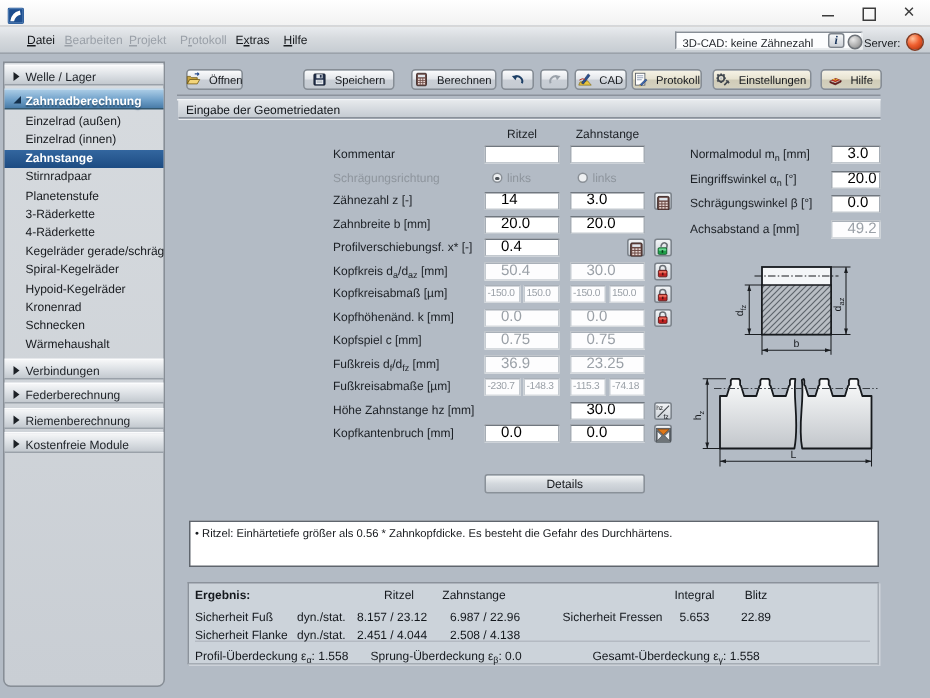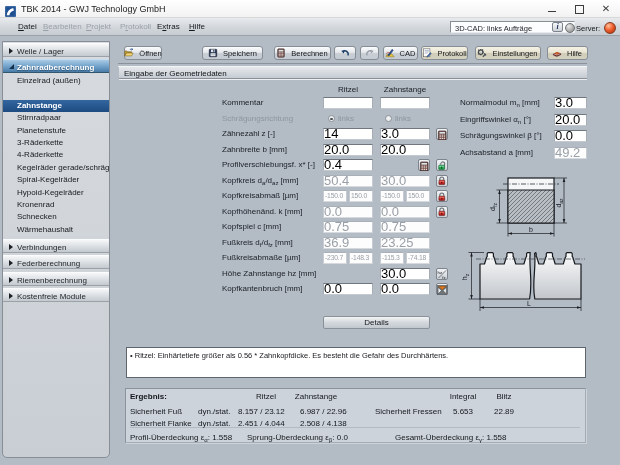--- a/index.html
+++ b/index.html
@@ -47,21 +47,21 @@
   .tbtn.disabled{color:#9aa0a8;}
   .tbtn svg{flex:0 0 auto;}
   #groove{left:5px;top:27px;width:469px;height:2px;border-top:1px solid #8b929c;border-bottom:1px solid #edeff2;}
   #sectionbar{left:6px;top:29.5px;width:468px;height:13px;background:linear-gradient(#e6e9ec,#c5cbd2);border-top:1px solid #f3f5f7;border-bottom:1px solid #899099;box-shadow:0 1px 0 #edeff2;box-sizing:border-box;}
   #sectionbar span{position:absolute;left:5px;top:2px;font-size:8px;color:#101418;}
   
   .flabel{position:absolute;font-size:8px;color:#1b1f24;white-space:nowrap;line-height:12px;}
   .flabel.disabled{color:#8e959d;}
   .flabel sub{font-size:6px;vertical-align:-2px;line-height:0;}
   .colhead{position:absolute;font-size:8px;color:#1b1f24;text-align:center;width:60px;}
-  .inp{position:absolute;height:12px;background:#ffffff;border:1px solid;border-color:#70777f #a6adb5 #c3c9cf #a6adb5;box-sizing:border-box;font-size:13px;color:#000;line-height:10px;padding-left:0;overflow:hidden;white-space:nowrap;}
+  .inp{position:absolute;height:12px;background:#ffffff;border:1px solid;border-color:#70777f #a6adb5 #c3c9cf #a6adb5;box-sizing:border-box;font-size:10px;color:#000;line-height:10px;padding-left:10px;overflow:hidden;white-space:nowrap;}
   .inp.split{font-size:6.8px;padding-left:1px;letter-spacing:-0.2px;}
   .inp.disabled{border-color:#a9b0b8 #c5cbd1 #d6dade #c5cbd1;color:#9aa0a7;background:#fdfdfe;}
   .radio{position:absolute;width:7px;height:7px;border-radius:50%;background:#eef0f2;border:1px solid #8a9097;box-sizing:border-box;}
   .radio .dot{position:absolute;left:1.5px;top:1.5px;width:2.5px;height:2.5px;border-radius:50%;background:#4a5056;}
   .rlabel{position:absolute;font-size:8px;color:#8e959d;line-height:12px;}
   .ibtn{position:absolute;width:12px;height:12px;background:linear-gradient(#f2f4f6,#ccd1d7);border:1px solid #7d848c;border-radius:2px;box-sizing:border-box;padding:0;}
   .ibtn svg{position:absolute;left:0.5px;top:0.5px;}
   #details-btn{left:210px;top:279.5px;width:107px;height:13px;background:linear-gradient(#f3f5f6,#d3d8dd 50%,#c2c8cf);border:1px solid #8a9199;border-radius:2px;box-sizing:border-box;text-align:center;font-size:8px;color:#15181c;line-height:11px;}
   
   #warnbox{left:12.5px;top:311px;width:460.5px;height:31px;background:#ffffff;border:1px solid #5f656d;box-sizing:border-box;}
@@ -79,53 +79,53 @@
 <body>
 
 <div id="app">
 
   <div id="titlebar" class="abs">
     <span id="app-icon" class="abs" style="left:5px;top:3px;"><svg width="11" height="11" viewBox="0 0 12 12">
           <rect x="0" y="0" width="12" height="12" rx="1.5" fill="#1d4e8f"></rect>
           <rect x="0.8" y="0.8" width="10.4" height="10.4" rx="1" fill="none" stroke="#4d7ab0" stroke-width="0.8"></rect>
           <path d="M2,10 Q2.5,4 9,2.2 L9.6,5.2 Q5.5,6 4.8,10 Z" fill="#ffffff"></path>
         </svg></span>
-    <span id="title-text" class="abs">TBK 2014 - GWJ Technology GmbH</span>
     <div id="btn-min" class="winbtn abs"><i></i></div>
     <div id="btn-max" class="winbtn abs"><i></i></div>
     <div id="btn-close" class="winbtn abs">✕</div>
   </div>
 
   <div id="menubar" class="abs">
     <div id="menu-items">
         <div class="menu-item abs" style="left: 4px;"><u>D</u>atei</div>
         <div class="menu-item abs disabled" style="left: 29px;"><u>B</u>earbeiten</div>
         <div class="menu-item abs disabled" style="left: 72px;"><u>P</u>rojekt</div>
         <div class="menu-item abs disabled" style="left: 106px;">P<u>r</u>otokoll</div>
         <div class="menu-item abs" style="left: 143px;">E<u>x</u>tras</div>
         <div class="menu-item abs" style="left: 175px;"><u>H</u>ilfe</div>
       </div>
     <div id="cad-status-box" class="abs"></div>
-    <span id="cad-status-text" class="abs">3D-CAD: links Aufträge</span>
+    <span id="cad-status-text" class="abs">3D-CAD: keine Zähnezahl</span>
     <div id="info-btn" class="abs">i</div>
     <div id="cad-dot" class="abs"></div>
     <span id="server-label" class="abs">Server:</span>
     <div id="server-dot" class="abs"></div>
   </div>
 
   <div id="sidebar" class="abs">
       <div class="sb-header" style="top: 1px;">
         <span class="tri"></span>
         <span class="lbl">Welle / Lager</span>
       </div>
       <div class="sb-header active" style="top: 16.5px;">
         <span class="tri"></span>
         <span class="lbl">Zahnradberechnung</span>
       </div>
       <div class="sb-item" style="top: 33px; height: 12.4px;">Einzelrad (außen)</div>
+      <div class="sb-item" style="top: 45.4px; height: 12.4px;">Einzelrad (innen)</div>
       <div class="sb-item selected" style="top: 57.8px; height: 12.4px;">Zahnstange</div>
       <div class="sb-item" style="top: 70.2px; height: 12.4px;">Stirnradpaar</div>
       <div class="sb-item" style="top: 82.6px; height: 12.4px;">Planetenstufe</div>
       <div class="sb-item" style="top: 95px; height: 12.4px;">3-Räderkette</div>
       <div class="sb-item" style="top: 107.4px; height: 12.4px;">4-Räderkette</div>
       <div class="sb-item" style="top: 119.8px; height: 12.4px;">Kegelräder gerade/schräg</div>
       <div class="sb-item" style="top: 132.2px; height: 12.4px;">Spiral-Kegelräder</div>
       <div class="sb-item" style="top: 144.6px; height: 12.4px;">Hypoid-Kegelräder</div>
       <div class="sb-item" style="top: 169.4px; height: 12.4px;">Schnecken</div>
       <div class="sb-item" style="top: 157px; height: 12.4px;">Kronenrad</div>

